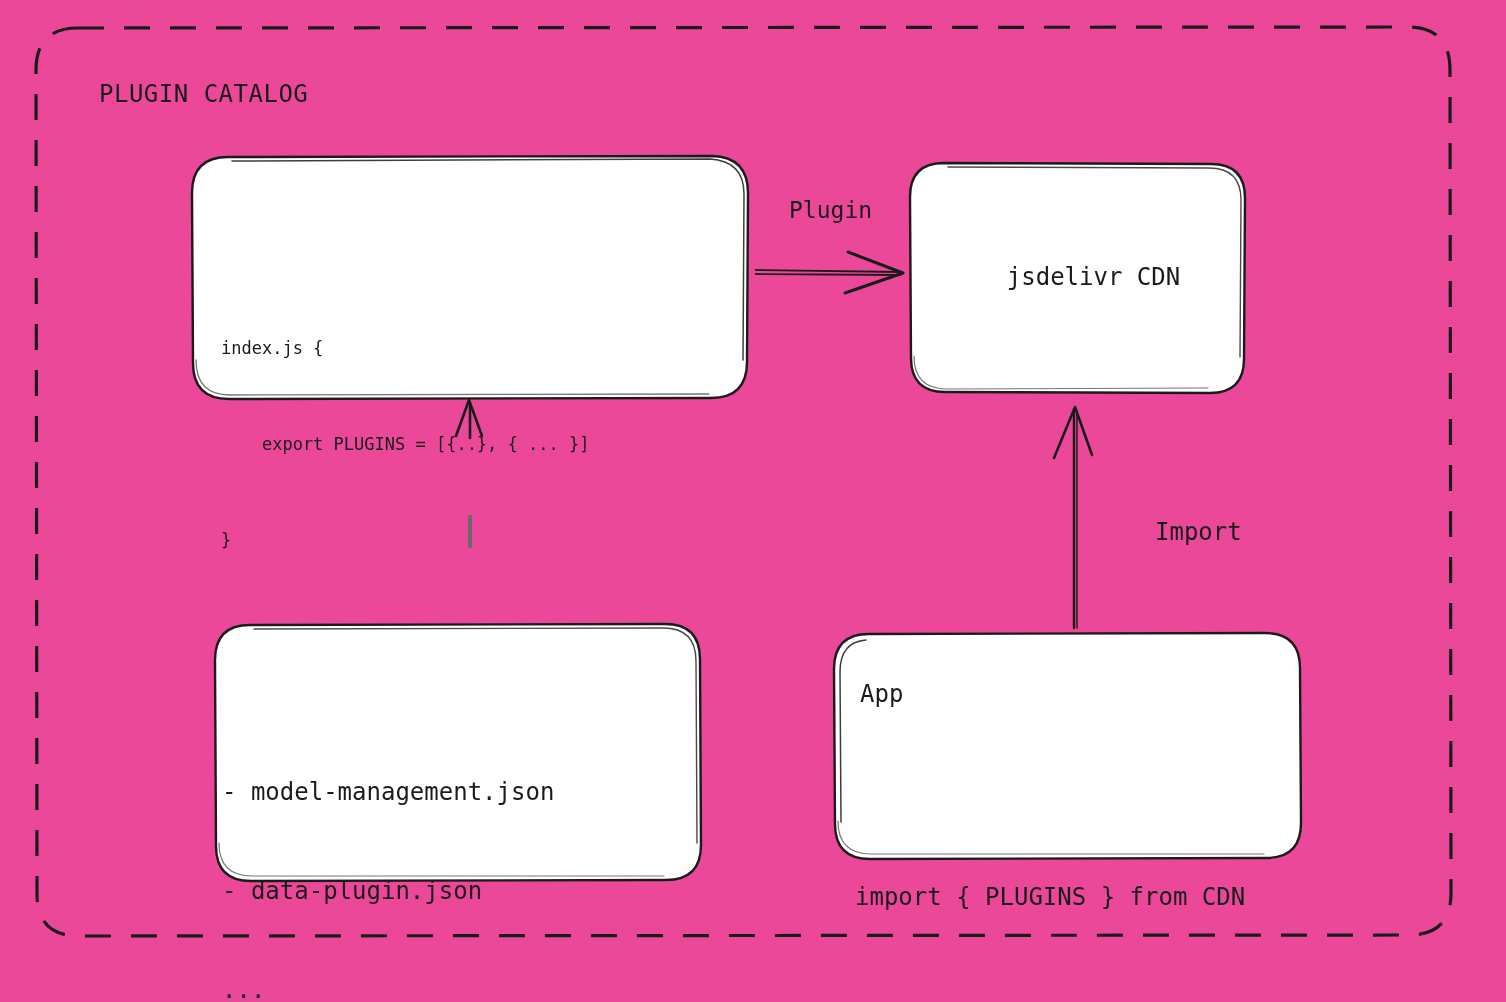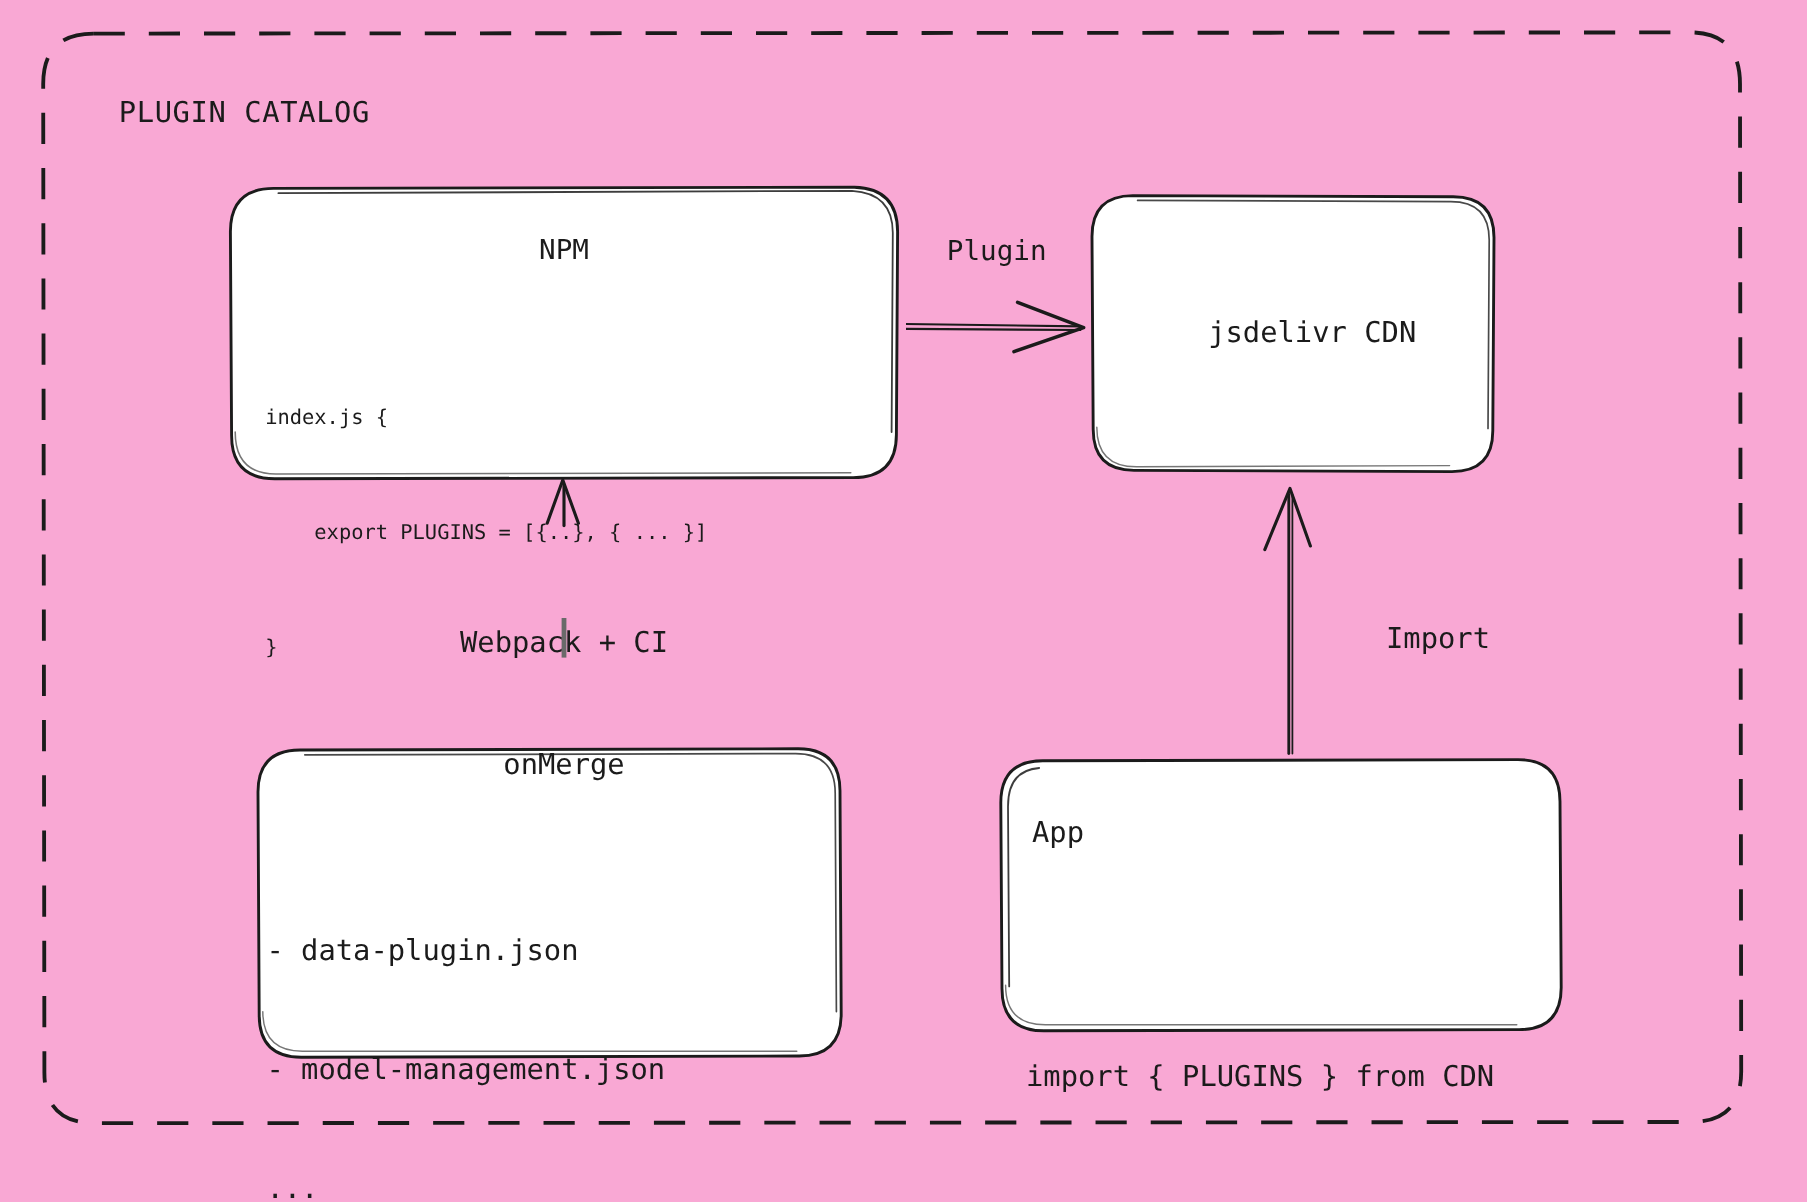--- a/index.html
+++ b/index.html
@@ -10,21 +10,21 @@
   body {
     width: 1506px;
     height: 1002px;
     font-family: "DejaVu Sans Mono", monospace;
     overflow: hidden;
   }
   #stage {
     position: relative;
     width: 1506px;
     height: 1002px;
-    background: #f9a8d4;
+    background: #ec4899;
   }
   #sketch {
     position: absolute;
     left: 0;
     top: 0;
     width: 1506px;
     height: 1002px;
   }
   .lbl {
     position: absolute;
@@ -149,41 +149,36 @@
 
     <g>
       <path d="M 1074,628 L 1074,412" fill="none" stroke="#1b1b1b" stroke-width="2.4" stroke-linecap="round"></path>
       <path d="M 1077,628 L 1077,412" fill="none" stroke="#1b1b1b" stroke-width="1.5" stroke-linecap="round"></path>
       <path d="M 1054,458 L 1075,407 L 1092,455" fill="none" stroke="#1b1b1b" stroke-width="2.6" stroke-linecap="round" stroke-linejoin="round"></path>
     </g>
   </svg>
 
   <div class="lbl catalog-title">PLUGIN CATALOG</div>
 
-  <div class="lbl npm-title">NPM</div>
 
   <div class="lbl npm-code">
     <div>index.js {</div>
     <div>    export PLUGINS = [{..}, { ... }]</div>
     <div>}</div>
   </div>
 
   <div class="lbl cdn-title">jsdelivr CDN</div>
 
   <div class="lbl cache-label">Plugin</div>
 
-  <div class="lbl webpack-label">
-    <div>Webpack + CI</div>
-    <div>onMerge</div>
-  </div>
 
 
   <div class="lbl repo-list">
+    <div>- model-management.json</div>
     <div>- data-plugin.json</div>
-    <div>- model-management.json</div>
     <div>...</div>
   </div>
 
   <div class="lbl import-label">Import</div>
 
   <div class="lbl app-title">App</div>
 
   <div class="lbl app-code">
     <div>import { PLUGINS } from CDN</div>
     

